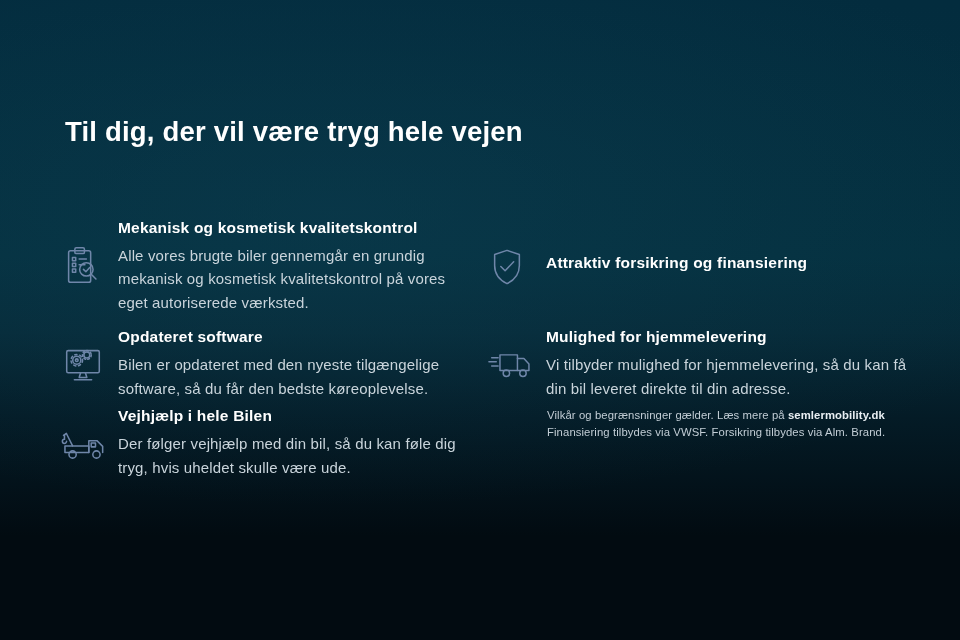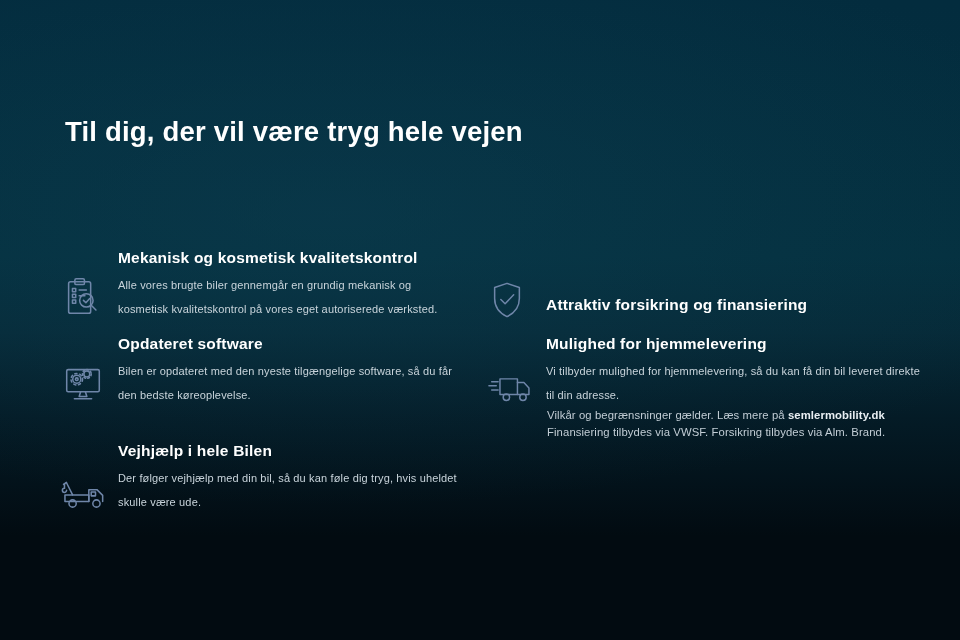--- a/index.html
+++ b/index.html
@@ -16,29 +16,29 @@
   .page-title{
     position:absolute;left:65px;top:116px;margin:0;
     font-size:27.5px;font-weight:bold;color:#ffffff;letter-spacing:0.2px;
   }
   .features{
     position:absolute;left:60px;top:212px;right:38px;
     display:grid;
     grid-template-columns:428px 1fr;
     grid-template-rows:109px 86px auto;
   }
-  .feature{display:flex;align-items:flex-end;margin-top:35px;}
+  .feature{display:flex;align-items:center;}
   .icon-box{width:58px;flex:0 0 58px;padding-top:1px;}
   .icon-box svg{display:block;}
   .feature-title{
     font-size:15.5px;font-weight:bold;color:#ffffff;
     margin:0 0 7px 0;letter-spacing:0.2px;
   }
   .feature-body{
-    font-size:11px;color:#c9d4db;line-height:23.5px;margin:0;letter-spacing:0.15px;
+    font-size:15px;color:#c9d4db;line-height:23.5px;margin:0;letter-spacing:0.15px;
   }
   .text-narrow{max-width:342px;}
   .text-wide{max-width:378px;}
   .disclaimer{
     padding-left:59px;
     font-size:11.3px;line-height:17px;color:#c2cdd5;letter-spacing:0.1px;
   }
   .disclaimer b{color:#e8eef2;}
   .logo{
     position:absolute;right:37px;top:561px;text-align:right;color:#ffffff;

